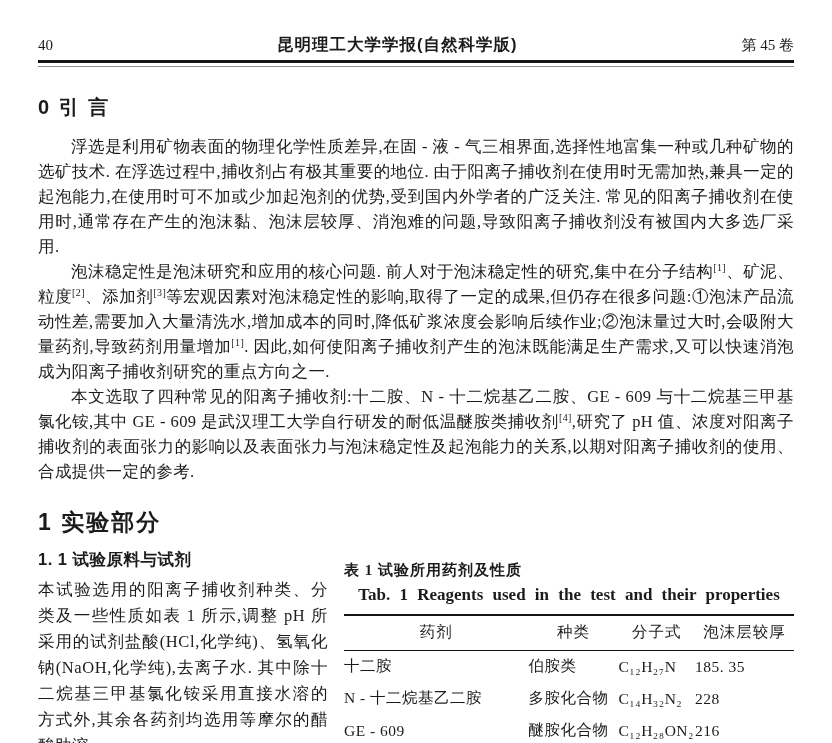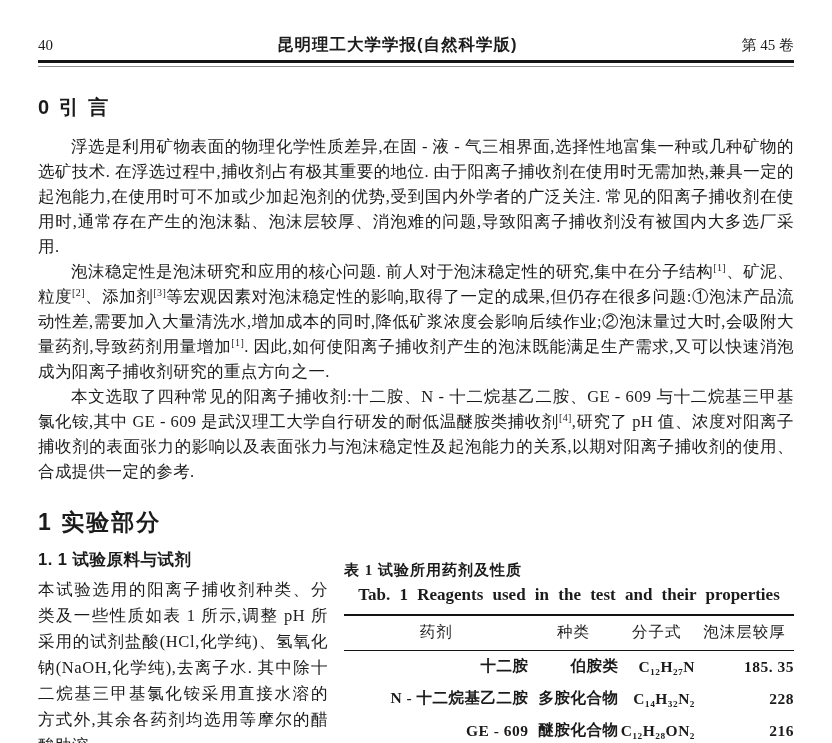--- a/index.html
+++ b/index.html
@@ -58,21 +58,21 @@
   }
   table.reagents {
     width: 100%; margin-top: 9px; border-collapse: collapse;
     border-top: 2.5px solid #141414; border-bottom: 2.5px solid #141414;
   }
   table.reagents th {
     font-weight: normal; font-size: 15.5px; 
     padding: 6px 0 7px 0; border-bottom: 1.5px solid #141414; letter-spacing: 1px;
   }
   table.reagents td {
-    font-size: 15.5px; text-align: right; padding: 5px 0 6px 0; letter-spacing: 0.5px; font-weight: bold;
+    font-size: 15.5px; text-align: left; padding: 5px 0 6px 0; letter-spacing: 0.5px;
   }
   table.reagents col.c1 { width: 41%; }
   table.reagents col.c2 { width: 20%; }
   table.reagents col.c3 { width: 17%; }
   table.reagents col.c4 { width: 22%; }
 </style>
 </head>
 <body>
 
 <div class="page">

